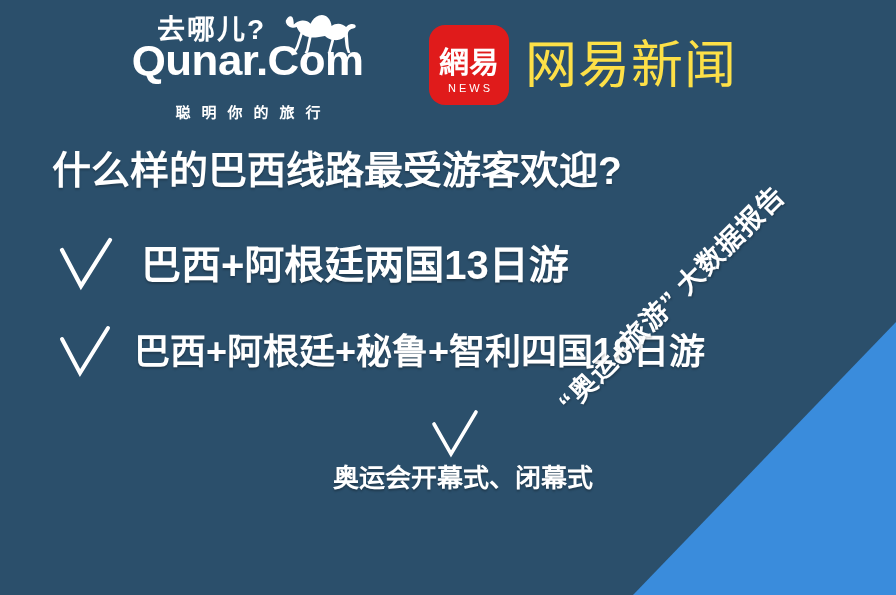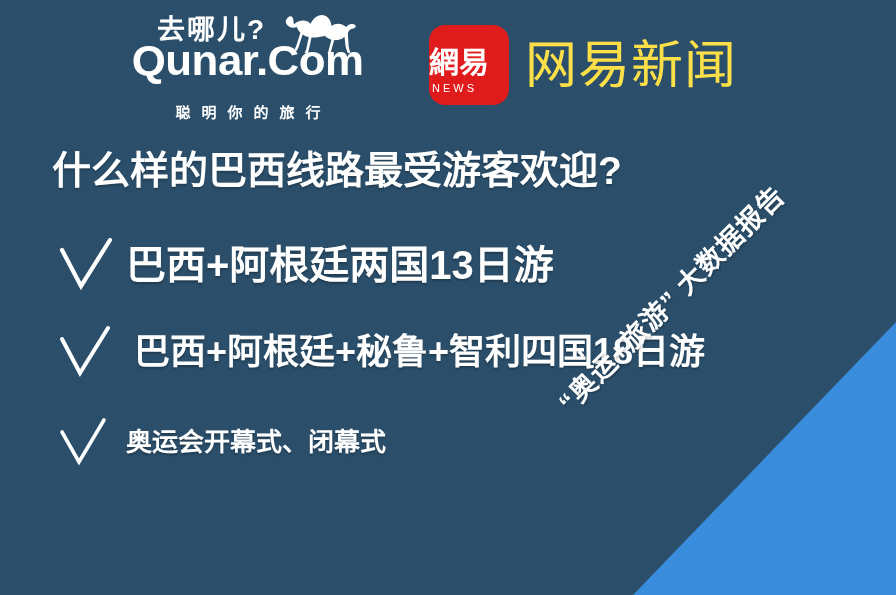--- a/index.html
+++ b/index.html
@@ -103,20 +103,21 @@
     gap: 16px;
     margin-top: -4px;
   }
   .netease-logo {
     width: 80px;
     height: 80px;
     border-radius: 16px;
     background: #e01b1b;
     display: flex;
     flex-direction: column;
+    align-items: center;
     justify-content: center;
     box-sizing: border-box;
     padding-top: 12px;
   }
   .netease-logo-cn {
     font-size: 30px;
     font-weight: 700;
     color: #ffffff;
     line-height: 32px;
     letter-spacing: 0px;
@@ -173,27 +174,27 @@
   .bullet-row .tick svg { display: block; }
   .bullet-text {
     font-weight: 800;
     color: #ffffff;
     text-shadow: 0 2px 2px rgba(0,0,0,0.25);
     white-space: nowrap;
   }
 
   .row-1 { height: 74px; }
   .row-1 .tick { width: 62px; }
-  .row-1 .bullet-text { font-size: 40px; line-height: 48px; margin-left: 8px; }
+  .row-1 .bullet-text { font-size: 40px; line-height: 48px; margin-left: 23px; }
 
   .row-2 { height: 76px; margin-top: 12px; }
   .row-2 .tick { width: 60px; }
   .row-2 .bullet-text { font-size: 36px; line-height: 38px; margin-left: 18px; }
 
-  .row-3 { height: 72px; margin-top: 16px; }
+  .row-3 { height: 72px; margin-top: 16px; flex-direction: column; }
   .row-3 .tick { width: 56px; }
   .row-3 .bullet-text { font-size: 26px; line-height: 32px; margin-left: 14px; }
 
   
   .report-label {
     position: absolute;
     left: 548px;
     top: 392px;
     width: 360px;
     transform: rotate(-45deg);

